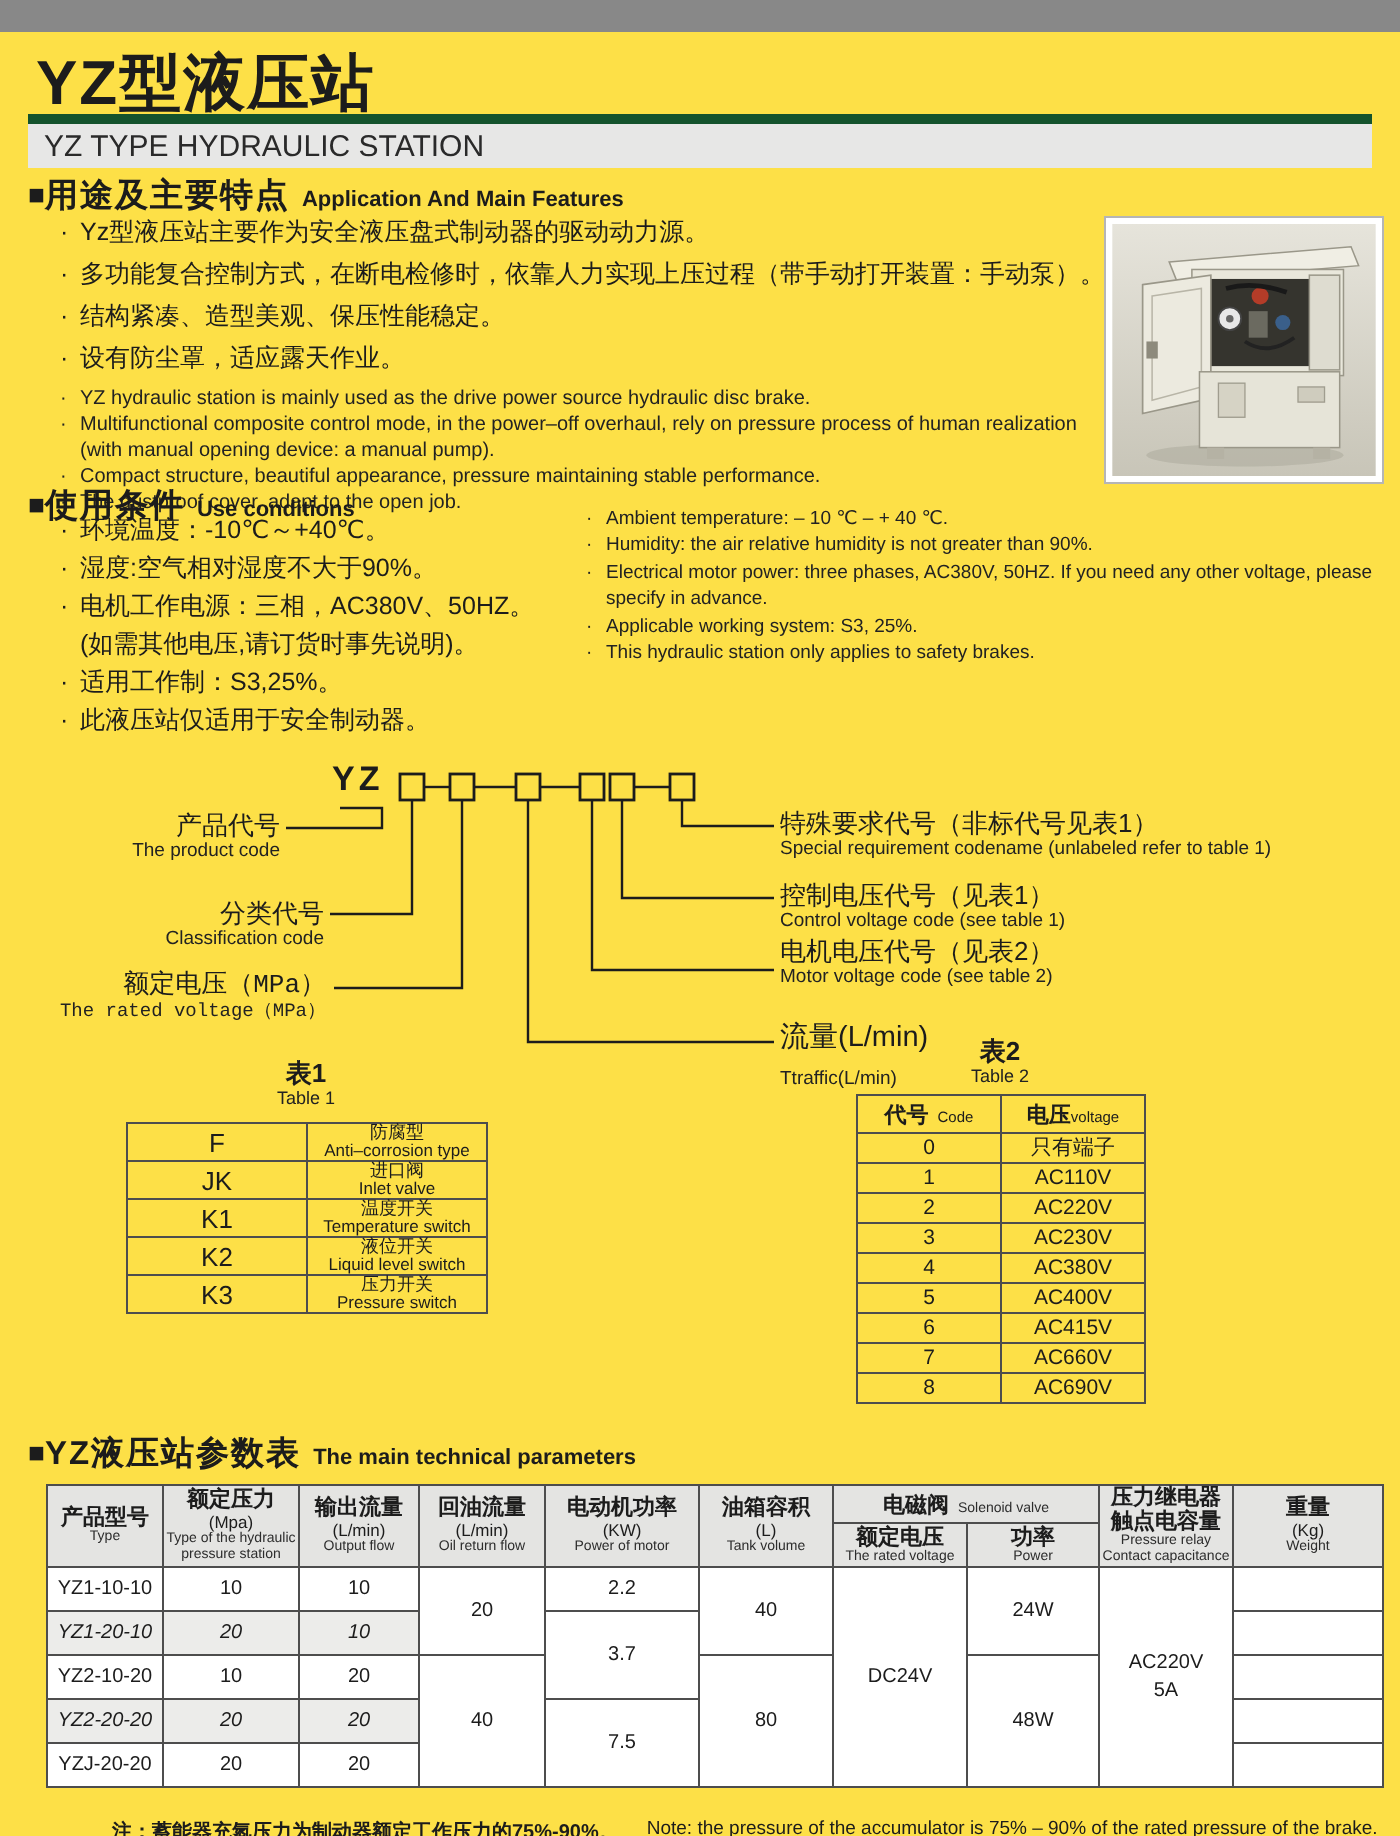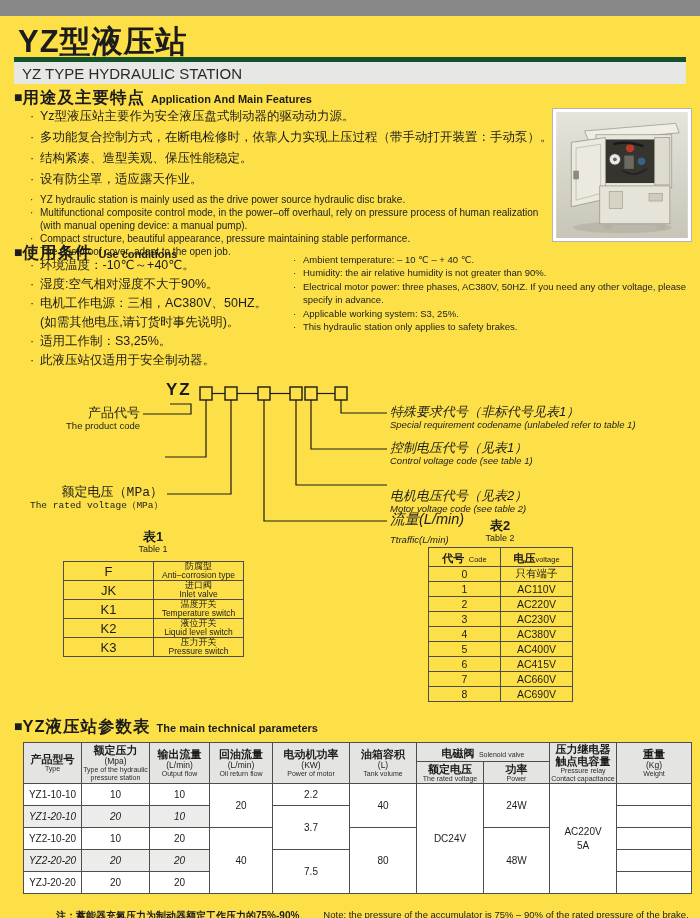--- a/index.html
+++ b/index.html
@@ -34,21 +34,21 @@
            border:1px solid #b5b5b5; background:#fff; padding:3px; }
   .photo svg { width:100%; height:100%; display:block; }
 
   
   .diagsvg { position:absolute; left:0; top:360px; }
   .yzpref { position:absolute; left:166px; top:364px; font-size:17px; font-weight:bold; letter-spacing:2px; }
   .mlabel { position:absolute; }
   .mlabel .cn { font-size:13px; line-height:15px; }
   .mlabel .en { font-size:9.5px; line-height:12px; color:#222; }
   .mleft { text-align:right; }
-  .mright { text-align:left;font-style:italic; }
+  .mright { text-align:left; }
   .mlabel.big .cn { font-size:14.5px; }
   .mlabel.big .en { margin-top:7px; }
 
   
   .tlabel { position:absolute; text-align:center; }
   .tlabel .cn { font-size:13px; font-weight:bold; line-height:14px; }
   .tlabel .en { font-size:9px; line-height:10px; color:#222; }
   table { border-collapse:collapse; }
   .t1 { position:absolute; left:63px; top:545px; }
   .t1 td { border:1px solid #4d4d4d; height:18px; text-align:center; vertical-align:middle; }
@@ -252,34 +252,38 @@
       <polyline points="296,24 296,109 387,109"></polyline>
 
       <polyline points="264,24 264,145 387,145"></polyline>
     </g>
   </svg>
 
   <div class="mlabel mleft" style="left:0; top:389px; width:140px;">
     <div class="cn">产品代号</div>
     <div class="en">The product code</div>
   </div>
+  <div class="mlabel mleft" style="left:0; top:433px; width:162px;">
+    <div class="cn">分类代号</div>
+    <div class="en">Classification code</div>
+  </div>
   <div class="mlabel mleft" style="left:0; top:469px; width:163px;font-family:Liberation Mono, monospace;">
     <div class="cn">额定电压（MPa）</div>
     <div class="en">The rated voltage（MPa）</div>
   </div>
 
   <div class="mlabel mright" style="left:390px; top:388px; width:300px;">
     <div class="cn">特殊要求代号（非标代号见表1）</div>
     <div class="en">Special requirement codename (unlabeled refer to table 1)</div>
   </div>
   <div class="mlabel mright" style="left:390px; top:424px; width:300px;">
     <div class="cn">控制电压代号（见表1）</div>
     <div class="en">Control voltage code (see table 1)</div>
   </div>
-  <div class="mlabel mright" style="left:390px; top:472px; width:300px;">
+  <div class="mlabel mright" style="left:390px; top:452px; width:300px;">
     <div class="cn">电机电压代号（见表2）</div>
     <div class="en">Motor voltage code (see table 2)</div>
   </div>
   <div class="mlabel mright big" style="left:390px; top:496px; width:300px;">
     <div class="cn">流量(L/min)</div>
     <div class="en">Ttraffic(L/min)</div>
   </div>
 
   <div class="tlabel" style="left:63px; top:514px; width:180px;">
     <div class="cn">表1</div>

